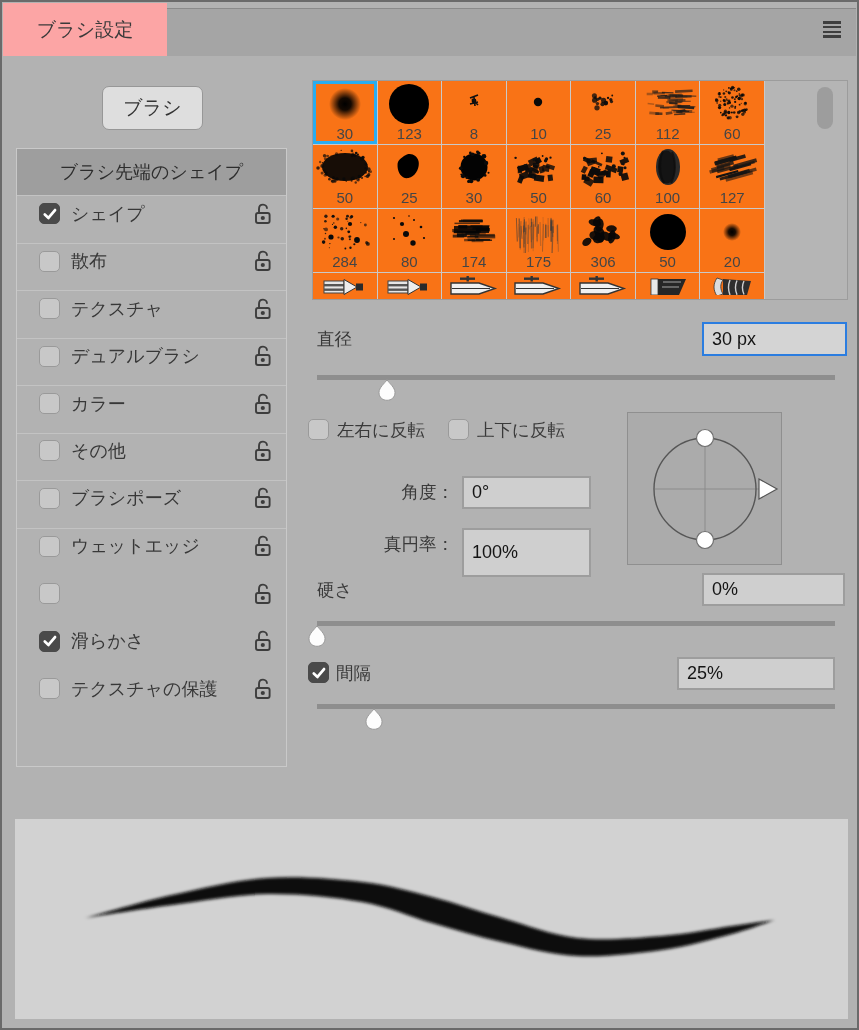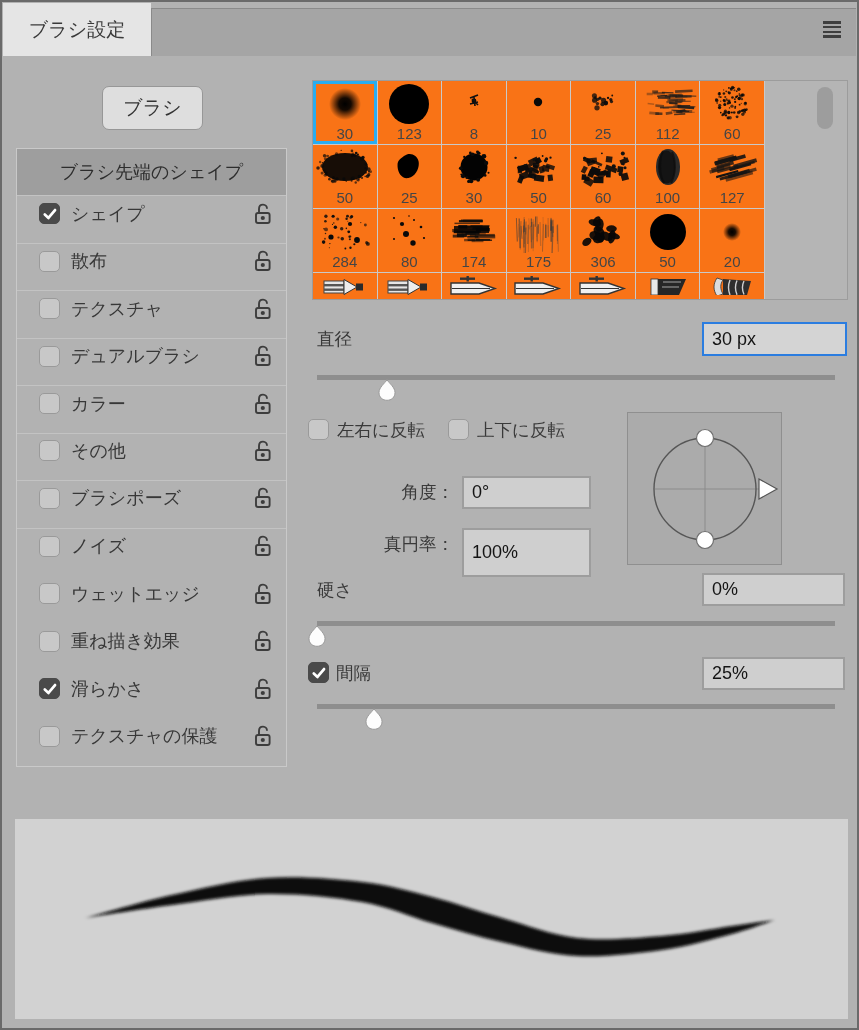--- a/index.html
+++ b/index.html
@@ -2,21 +2,21 @@
 <html style="--accent: #29adf0; --focus: #2b7de0;"><head>
 <meta charset="utf-8">
 <style>
   html,body{margin:0;padding:0;background:#9a9a9a;}
   *{box-sizing:border-box;}
   .panel{
     position:relative;width:859px;height:1030px;
     background:#b2b2b2;border:2px solid #6a6a6a;overflow:hidden;
     font-family:"Liberation Sans","DejaVu Sans",sans-serif;
   }
-  .tab{position:absolute;left:1px;top:1px;width:148px;height:53px;background:#e5e5e5;
+  .tab{position:absolute;left:1px;top:1px;width:164px;height:53px;background:#fca5a5;
        display:flex;align-items:center;justify-content:center;font-size:19px;color:#3a3a3a;z-index:2;cursor:default;}
   .tabrest{position:absolute;left:149px;top:6px;right:1px;height:48px;background:#a5a5a5;
        border-top:1px solid #8a8a8a;border-left:1px solid #8a8a8a;}
   .menu{position:absolute;right:16px;top:19px;width:18px;height:17px;display:flex;flex-direction:column;justify-content:space-between;z-index:3;cursor:pointer;}
   .menu i{display:block;height:2.5px;background:#3f3f3f;}
   .brushbtn{position:absolute;left:100px;top:84px;width:101px;height:44px;background:#dedede;
        border:1px solid #979797;border-radius:7px;font-size:19px;color:#333;
        font-family:"Liberation Sans","DejaVu Sans",sans-serif;cursor:pointer;}
   .sidebar{position:absolute;left:14px;top:146px;width:271px;height:619px;border:1px solid #c9c9c9;
        display:grid;grid-template-rows:repeat(13,1fr);}
@@ -148,43 +148,31 @@
         <span class="lock">
           <svg width="20" height="22" viewBox="0 0 20 22">
             <path d="M6,10 V6 C6,3.1 7.9,1.6 10,1.6 C12.5,1.6 14,3.5 14,5.7" fill="none" stroke="#3d3d3d" stroke-width="1.9"></path>
             <rect x="3" y="10" width="13.6" height="10" rx="2" fill="none" stroke="#3d3d3d" stroke-width="1.9"></rect>
             <circle cx="9.8" cy="15" r="2.1" fill="#3d3d3d"></circle>
           </svg>
         </span>
       </div>
       <div class="srow">
         <span class="cb"></span>
-        <span class="slabel">ノイズ</span>
+        <span class="slabel">ウェットエッジ</span>
         <span class="lock">
           <svg width="20" height="22" viewBox="0 0 20 22">
             <path d="M6,10 V6 C6,3.1 7.9,1.6 10,1.6 C12.5,1.6 14,3.5 14,5.7" fill="none" stroke="#3d3d3d" stroke-width="1.9"></path>
             <rect x="3" y="10" width="13.6" height="10" rx="2" fill="none" stroke="#3d3d3d" stroke-width="1.9"></rect>
             <circle cx="9.8" cy="15" r="2.1" fill="#3d3d3d"></circle>
           </svg>
         </span>
       </div>
       <div class="srow">
         <span class="cb"></span>
-        <span class="slabel">ウェットエッジ</span>
-        <span class="lock">
-          <svg width="20" height="22" viewBox="0 0 20 22">
-            <path d="M6,10 V6 C6,3.1 7.9,1.6 10,1.6 C12.5,1.6 14,3.5 14,5.7" fill="none" stroke="#3d3d3d" stroke-width="1.9"></path>
-            <rect x="3" y="10" width="13.6" height="10" rx="2" fill="none" stroke="#3d3d3d" stroke-width="1.9"></rect>
-            <circle cx="9.8" cy="15" r="2.1" fill="#3d3d3d"></circle>
-          </svg>
-        </span>
-      </div>
-      <div class="srow">
-        <span class="cb"></span>
-        <span class="slabel">重ね描き効果</span>
         <span class="lock">
           <svg width="20" height="22" viewBox="0 0 20 22">
             <path d="M6,10 V6 C6,3.1 7.9,1.6 10,1.6 C12.5,1.6 14,3.5 14,5.7" fill="none" stroke="#3d3d3d" stroke-width="1.9"></path>
             <rect x="3" y="10" width="13.6" height="10" rx="2" fill="none" stroke="#3d3d3d" stroke-width="1.9"></rect>
             <circle cx="9.8" cy="15" r="2.1" fill="#3d3d3d"></circle>
           </svg>
         </span>
       </div>
       <div class="srow">
         <span class="cb on">
@@ -934,21 +922,21 @@
   <div class="sl-thumb thumb-svg" id="th-hardness" style="top: 623px; left: 304px;"><svg width="22" height="22" viewBox="0 0 22 22">
         <path d="M11,0.8 C13.5,4.5 19,8.5 19,13.5 C19,18.4 15.4,21.3 11,21.3 C6.6,21.3 3,18.4 3,13.5 C3,8.5 8.5,4.5 11,0.8 Z" fill="#fdfdfd" stroke="#9a9a9a" stroke-width="1"></path>
       </svg></div>
 
   <div class="cb abs on" id="cb-spacing" style="left:306px;top:660px">
       <svg viewBox="0 0 20 20" width="18" height="18">
         <path d="M4.2,10.6 L8.3,14.4 L15.6,5.6" fill="none" stroke="#fff" stroke-width="3" stroke-linecap="round" stroke-linejoin="round"></path>
       </svg>
     </div>
   <div class="lbl" style="left:334px;top:660px;line-height:22px">間隔</div>
-  <div class="field" style="left:700px;top:655px;width:143px;height:33px">
+  <div class="field" style="left:675px;top:655px;width:158px;height:33px">
     <span>25%</span>
   </div>
   <div class="track" style="left:315px;top:702px;width:518px"></div>
   <div class="sl-thumb thumb-svg" id="th-spacing" style="top: 706px; left: 360.98px;"><svg width="22" height="22" viewBox="0 0 22 22">
         <path d="M11,0.8 C13.5,4.5 19,8.5 19,13.5 C19,18.4 15.4,21.3 11,21.3 C6.6,21.3 3,18.4 3,13.5 C3,8.5 8.5,4.5 11,0.8 Z" fill="#fdfdfd" stroke="#9a9a9a" stroke-width="1"></path>
       </svg></div>
 
   <div class="preview">
     <svg id="strokesvg" width="833" height="200" viewBox="0 0 833 200">
       <defs>

